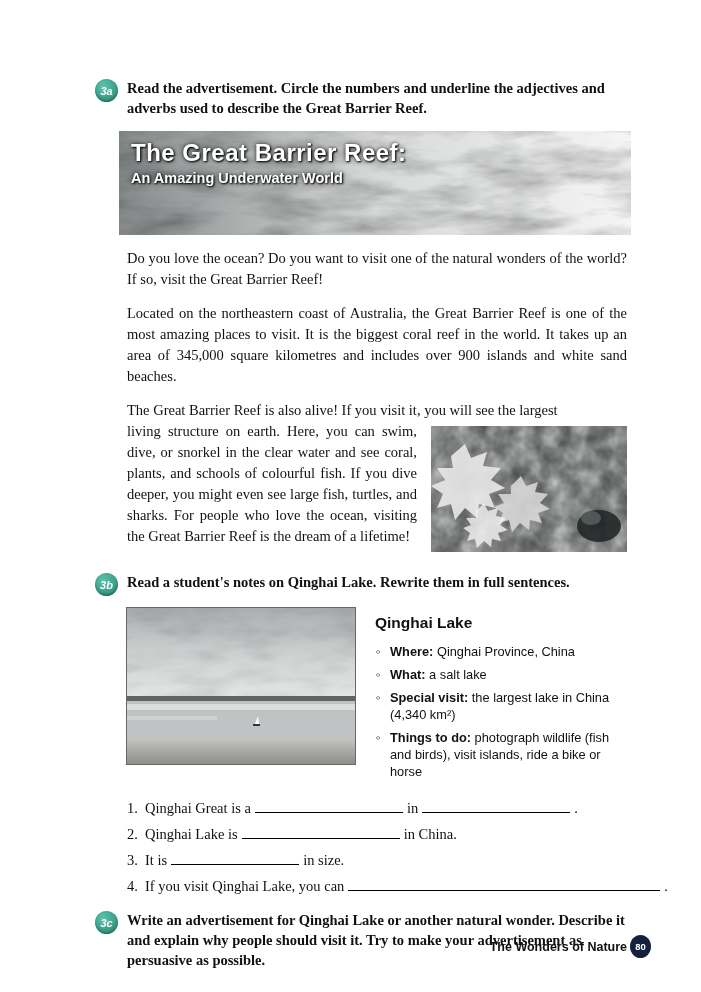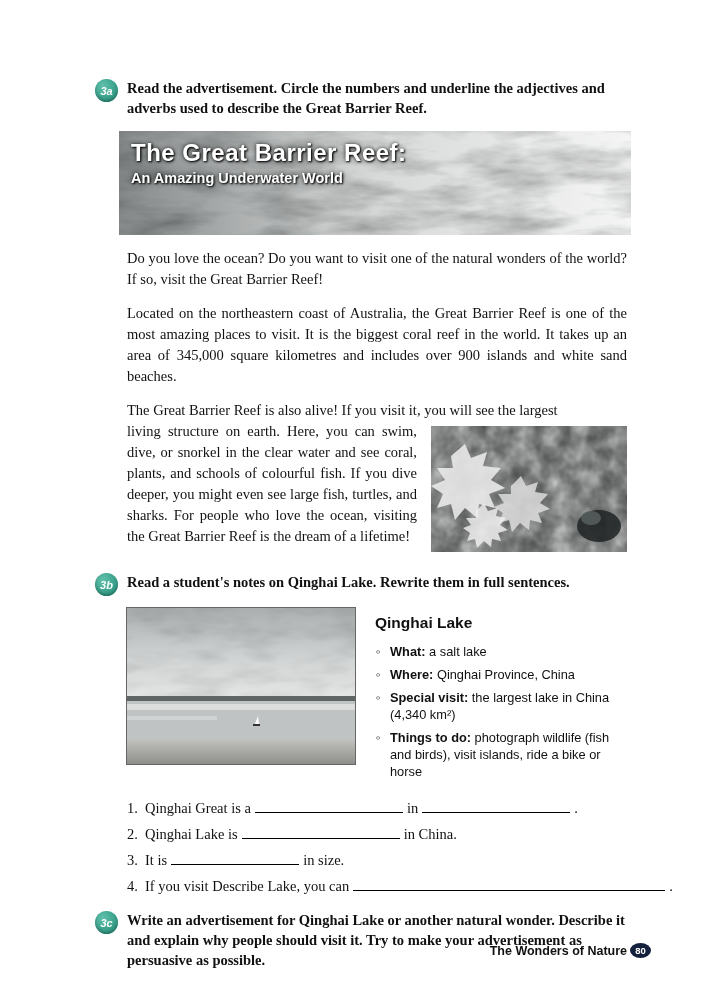--- a/index.html
+++ b/index.html
@@ -56,21 +56,21 @@
   .sentence { line-height:26px; white-space:nowrap; }
   .snum { display:inline-block; width:18px; }
   .blank { display:inline-block; border-bottom:1.2px solid #000; height:15px; vertical-align:baseline; margin:0 4px; }
   .b150 { width:148px; } .b160 { width:158px; } .b140 { width:128px; } .b318 { width:312px; }
 
   .gap-3c { margin-top:11px; }
 
   
   .footer { position:absolute; right:50px; bottom:34px; display:flex; align-items:center; gap:3px;
     font-family:"Liberation Sans", sans-serif; font-weight:bold; font-size:12.5px; }
-  .page-circle { width:21px; height:15px; border-radius:50%;
+  .page-circle { width:21px; height:23px; border-radius:50%;
     background: var(--circle-color,#14213d); color:#fff;
     font:bold 9.5px "Liberation Sans", sans-serif;
     display:flex; align-items:center; justify-content:center; }
 </style>
 </head>
 <body>
 
 <div class="content">
 
   <div class="task-row">
@@ -176,40 +176,40 @@
         <rect y="96" width="228" height="6" fill="#e2e4e4" opacity="0.8"></rect>
         <rect y="108" width="90" height="4" fill="#d8dada" opacity="0.7"></rect>
         <path d="M128 116 l3 -8 1 8 z" fill="#ffffff"></path>
         <rect x="126" y="116" width="7" height="2" fill="#333"></rect>
         <rect y="130" width="228" height="26" fill="url(#beachG)"></rect>
       </svg>
     </div>
     <div class="notes">
       <div class="notes-title">Qinghai Lake</div>
       <ul>
+        <li><b>Where:</b><span> Qinghai Province, China</span></li>
         <li><b>What:</b><span> a salt lake</span></li>
-        <li><b>Where:</b><span> Qinghai Province, China</span></li>
         <li><b>Special visit:</b><span> the largest lake in China (4,340 km²)</span></li>
         <li><b>Things to do:</b><span> photograph wildlife (fish and birds), visit islands, ride a bike or horse</span></li>
       </ul>
     </div>
   </div>
 
   <div class="sentences">
     <div class="sentence">
       <span class="snum">1.</span><span>Qinghai Great is a</span><span class="blank b150"></span><span>in</span><span class="blank b150"></span><span>.</span>
     </div>
     <div class="sentence">
       <span class="snum">2.</span><span>Qinghai Lake is</span><span class="blank b160"></span><span>in China.</span>
     </div>
     <div class="sentence">
       <span class="snum">3.</span><span>It is</span><span class="blank b140"></span><span>in size.</span>
     </div>
     <div class="sentence">
-      <span class="snum">4.</span><span>If you visit Describe Lake, you can</span><span class="blank b318"></span><span>.</span>
+      <span class="snum">4.</span><span>If you visit Qinghai Lake, you can</span><span class="blank b318"></span><span>.</span>
     </div>
   </div>
 
   <div class="task-row gap-3c">
     <div class="badge">3c</div>
     <div class="instr">Write an advertisement for Qinghai Lake or another natural wonder. Describe it and explain why people should visit it. Try to make your advertisement as persuasive as possible.</div>
   </div>
 
 </div>
 

